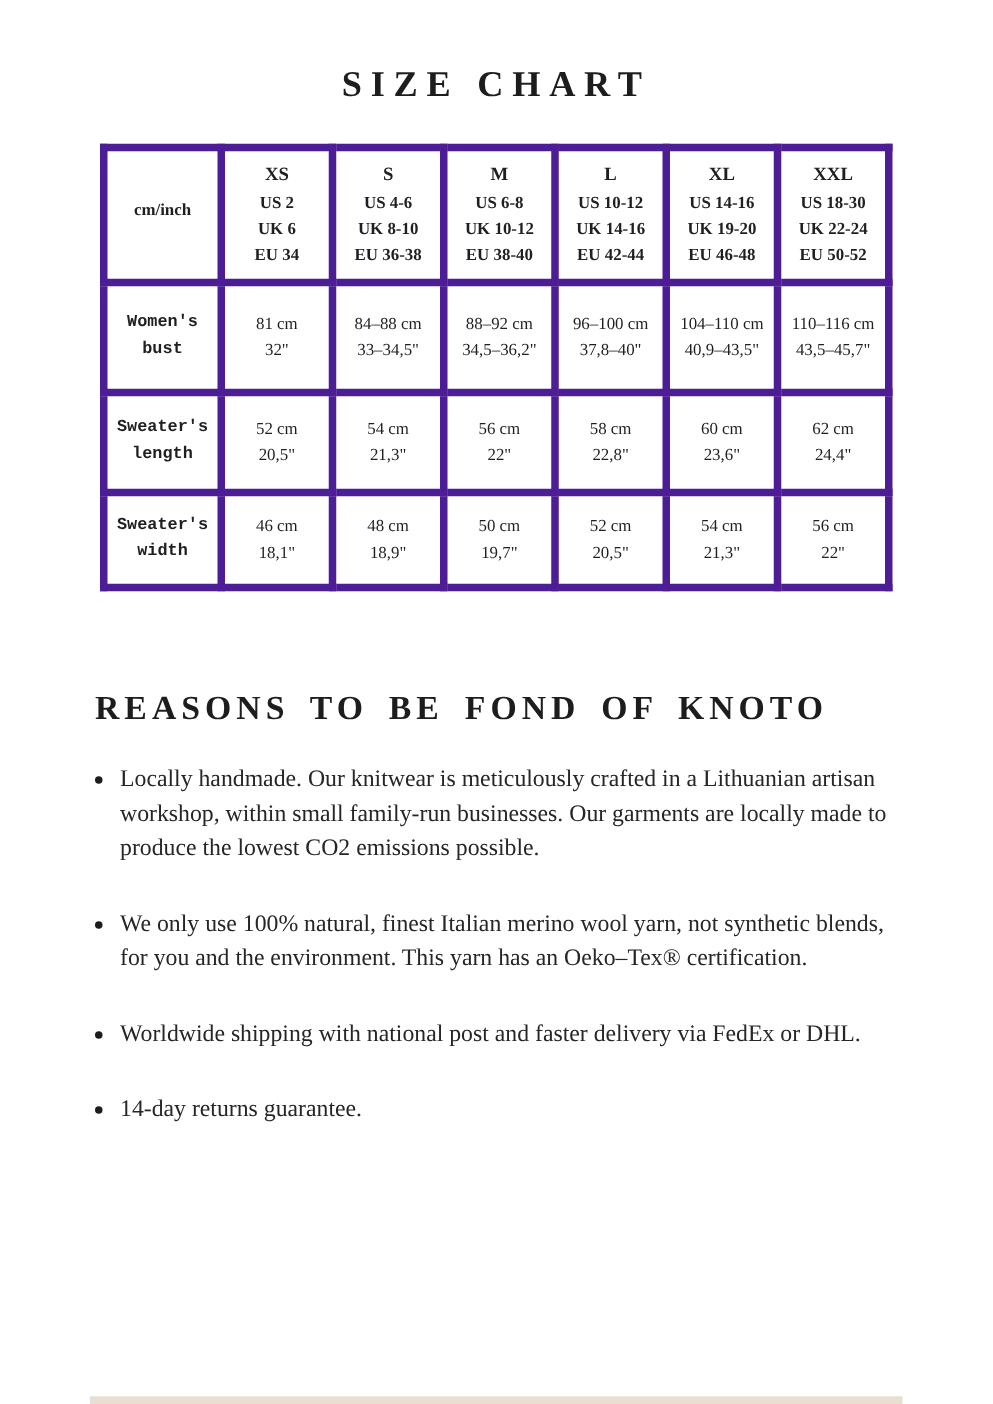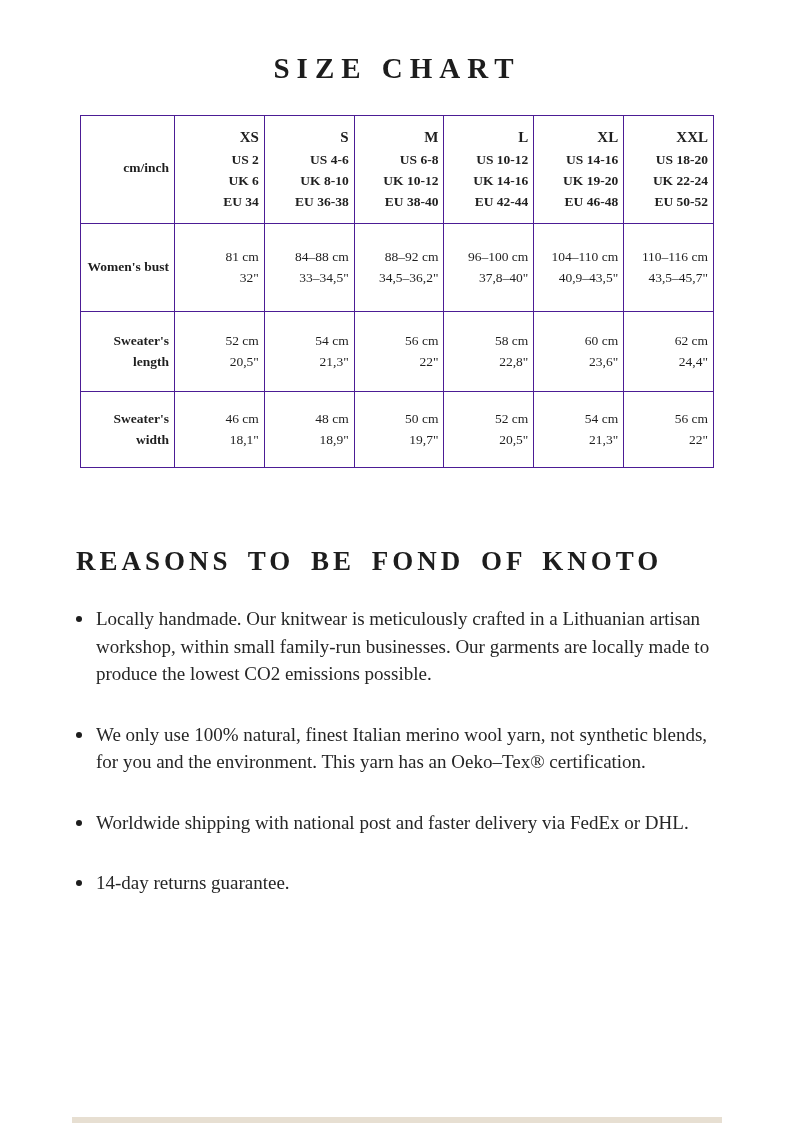--- a/index.html
+++ b/index.html
@@ -32,41 +32,41 @@
     letter-spacing: 5px;
     color: #2b2b2b;
   }
   table.size-table {
     width: 634px;
     margin: 30px auto 0 auto;
     border-collapse: collapse;
     table-layout: fixed;
   }
   table.size-table td {
-    border: 1px solid #4c1d95;
-    text-align: right;
+    border: 6px solid #4c1d95;
+    text-align: center;
     vertical-align: middle;
     padding: 6px 5px;
     font-size: 13.5px;
     line-height: 1.55;
     color: #1f1f1f;
   }
   table.size-table td.corner {
     vertical-align: bottom;
     padding-bottom: 44px;
     font-size: 13.5px;
   }
   table.size-table tr.r-head { height: 108px; }
   table.size-table tr.r-bust { height: 88px; }
   table.size-table tr.r-len  { height: 80px; }
   table.size-table tr.r-wid  { height: 76px; }
   table.size-table td:first-child { width: 94px; }
   table.size-table tr.r-head td { font-weight: bold; }
   .size-name { font-size: 15px; font-weight: bold; }
-  td.rowlabel { font-weight: bold; }
+  td.rowlabel { font-weight: bold; font-family: Liberation Mono, monospace; }
   .reasons-heading {
     margin: 78px 0 0 76px;
     font-size: 27px;
     font-weight: bold;
     letter-spacing: 4px;
     word-spacing: 6px;
     color: #1d1d1d;
   }
   .reasons-list {
     margin: 28px 76px 0 76px;
@@ -135,21 +135,21 @@
         <div>EU 42-44</div>
       </td>
       <td>
         <div class="size-name">XL</div>
         <div>US 14-16</div>
         <div>UK 19-20</div>
         <div>EU 46-48</div>
       </td>
       <td>
         <div class="size-name">XXL</div>
-        <div>US 18-20</div>
+        <div>US 18-30</div>
         <div>UK 22-24</div>
         <div>EU 50-52</div>
       </td>
     </tr>
 
     <tr class="r-bust">
       <td class="rowlabel">Women's bust</td>
       <td>
         <div>81 cm</div>
         <div>32"</div>

